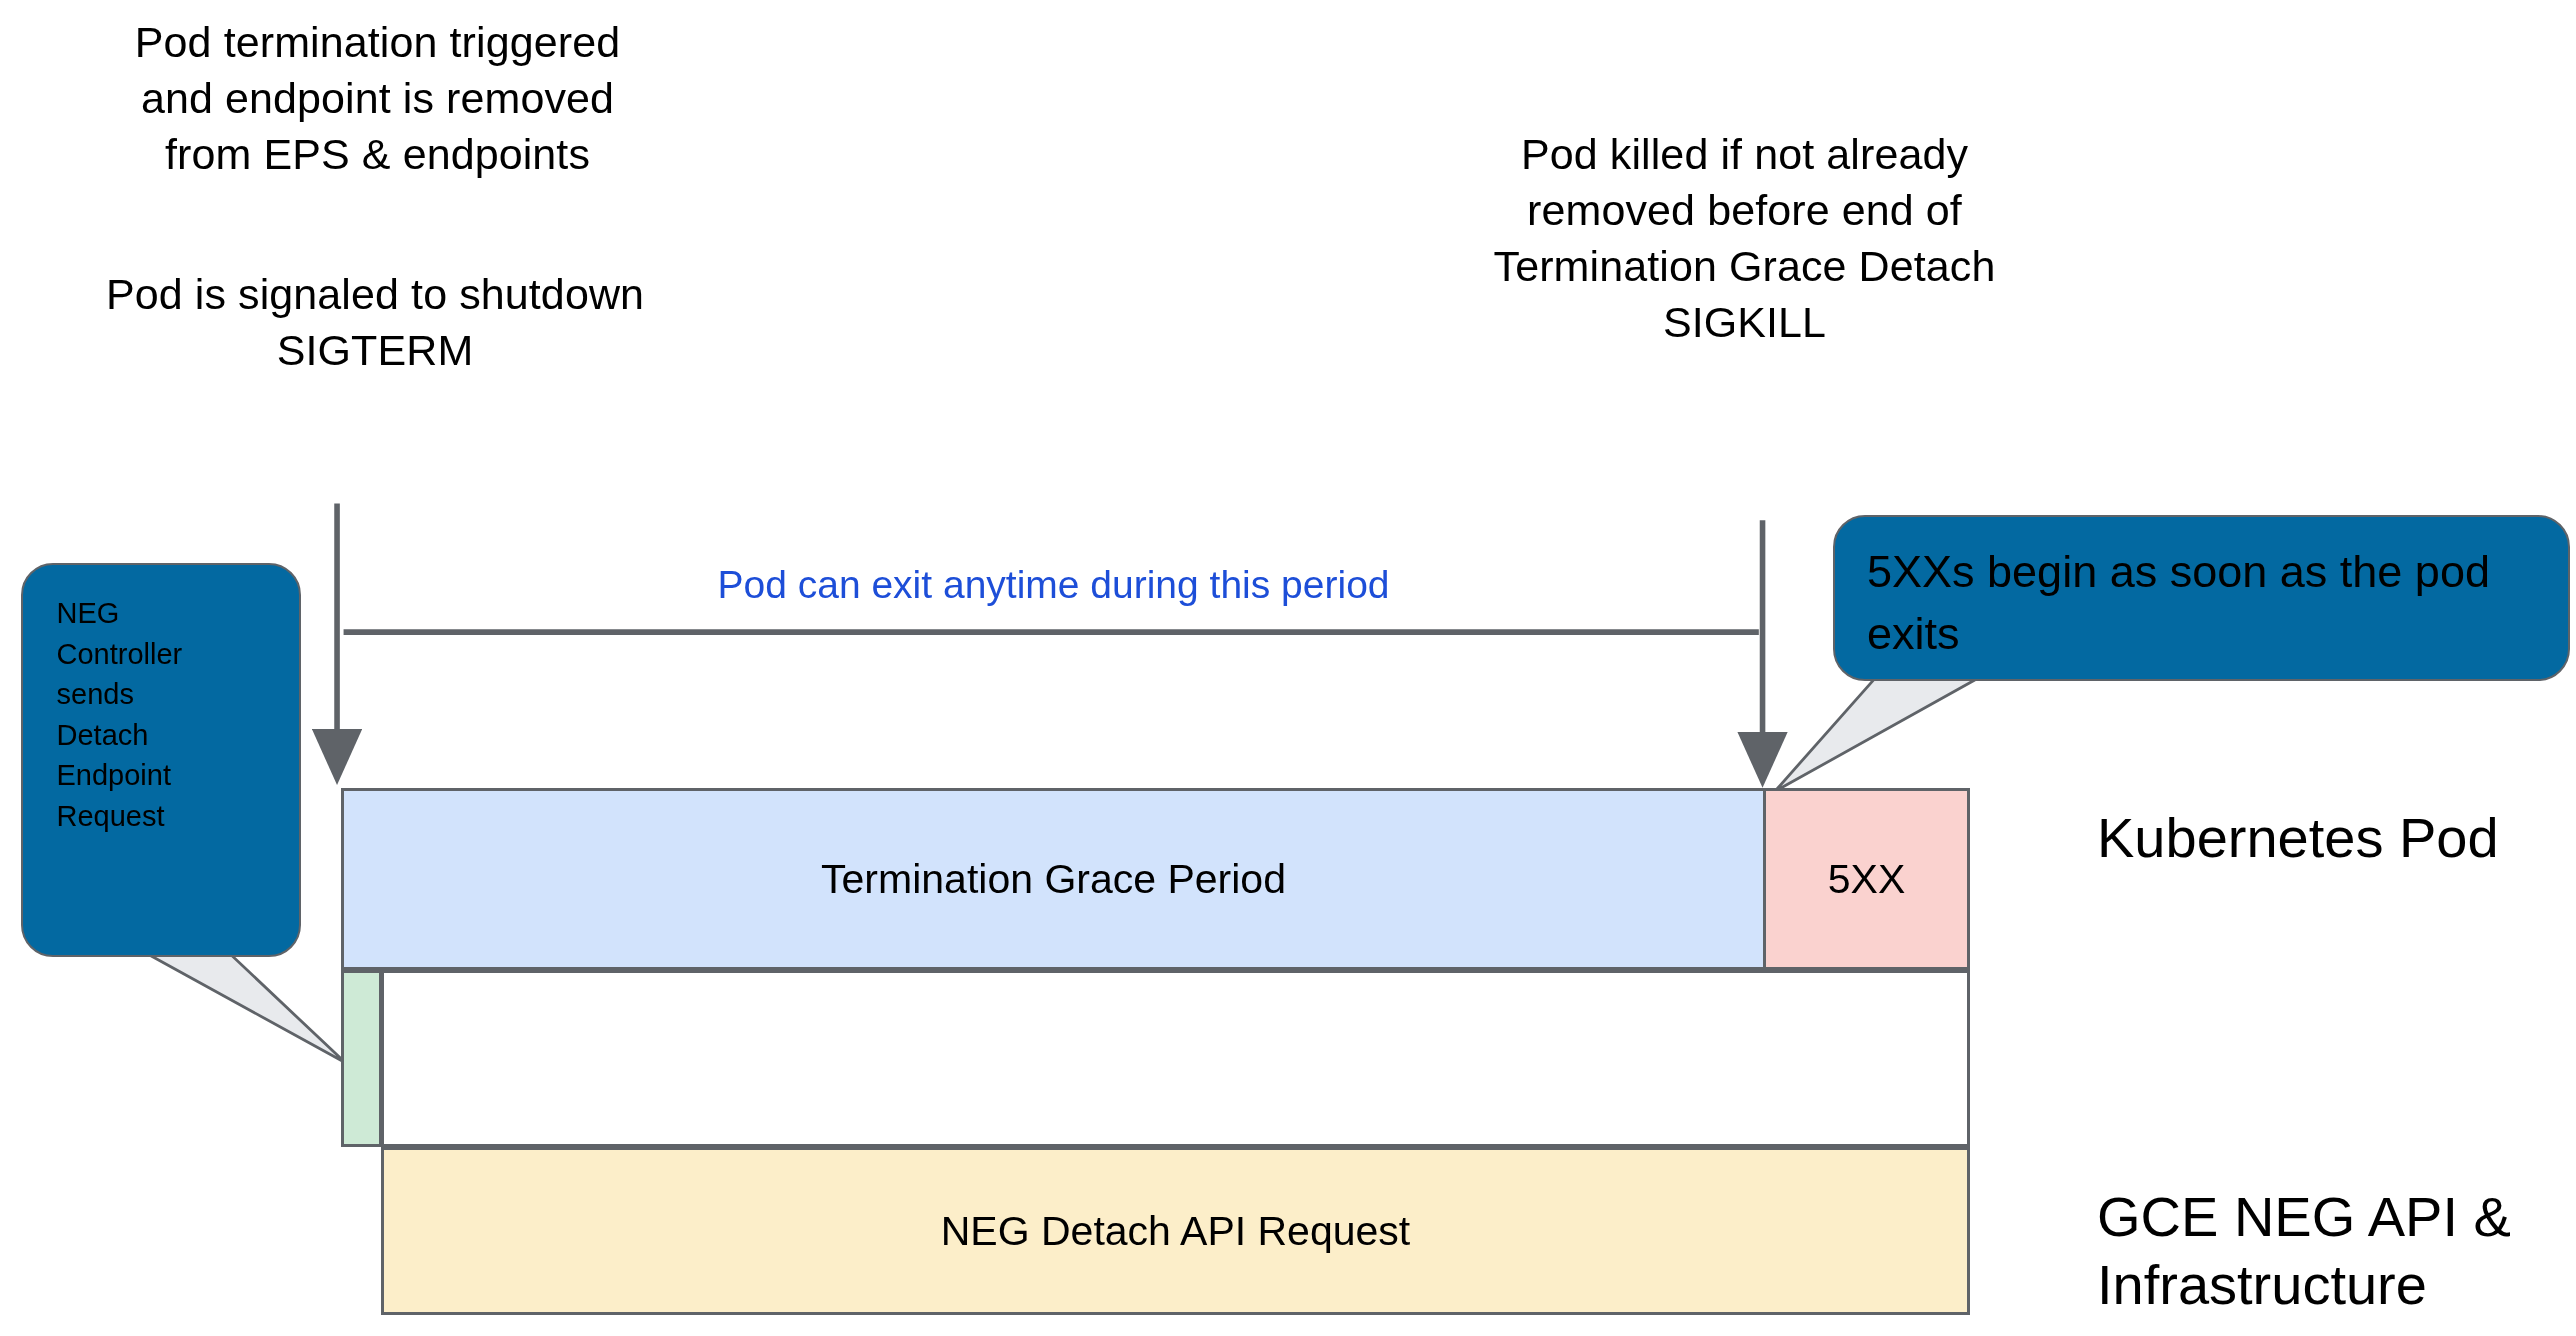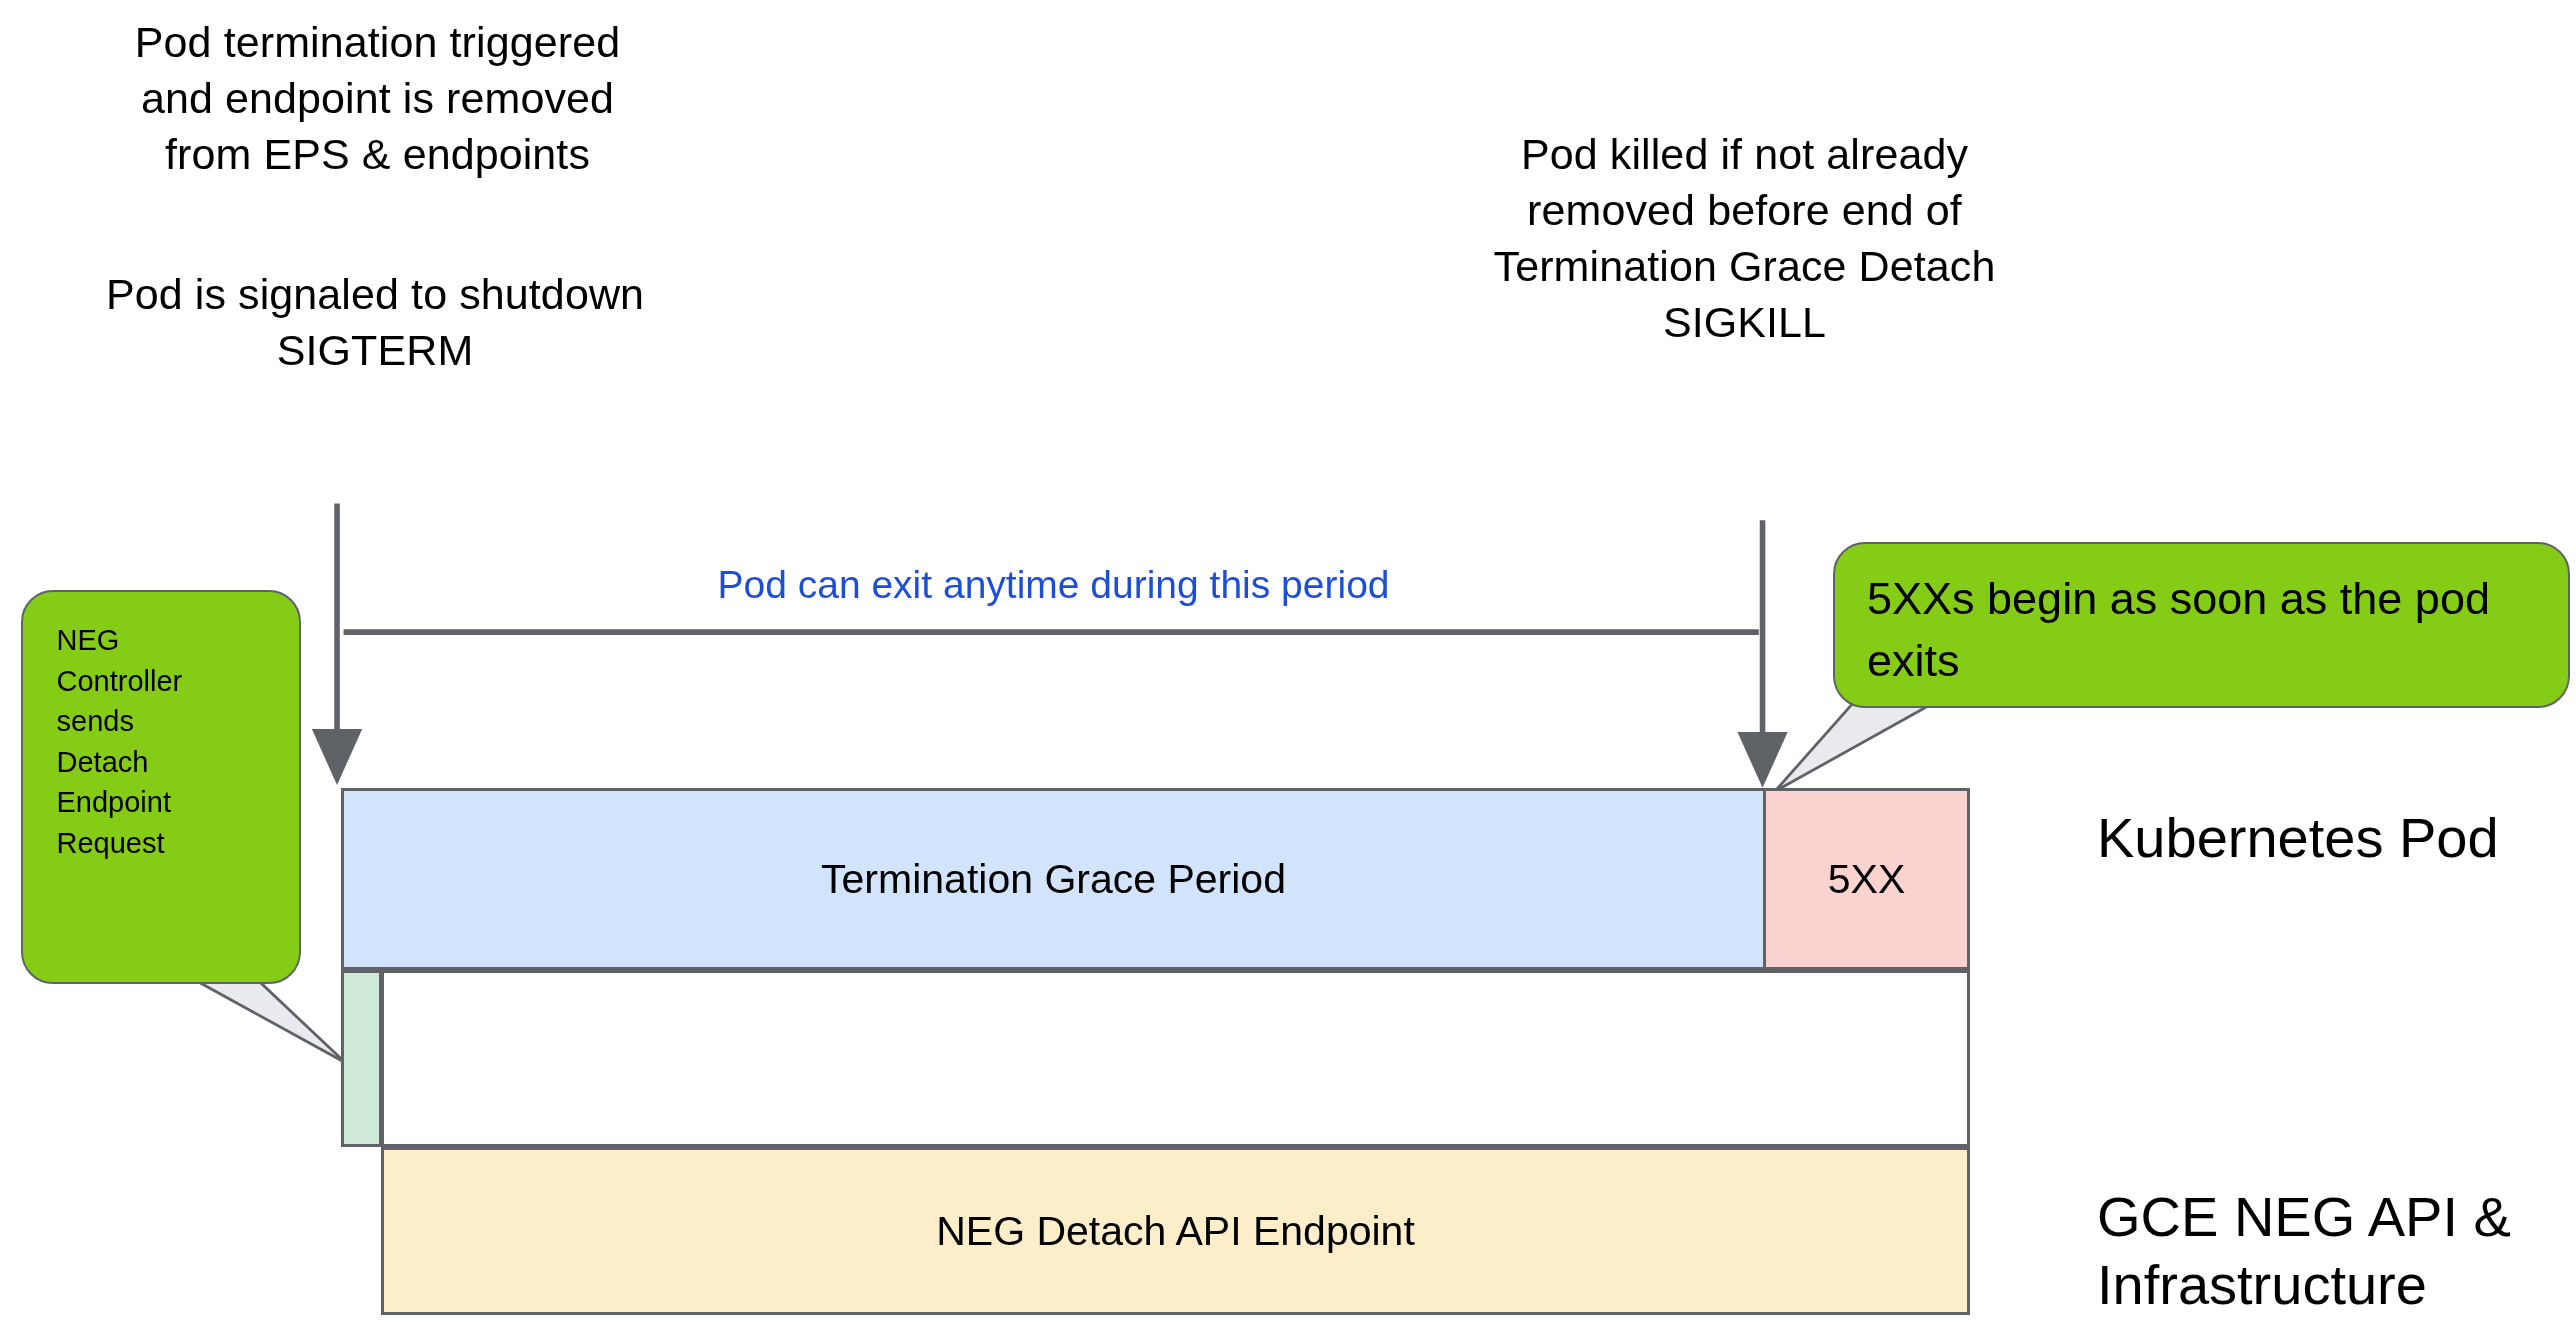--- a/index.html
+++ b/index.html
@@ -70,26 +70,25 @@
     top: 563px;
     width: 1175px;
     text-align: center;
     font-size: 39px;
     color: #1d4ed8;
   }
 
   
   .callout {
     position: absolute;
-    background: #84cc16;
+    background: #0369a1;
     border: 2.8px solid #5f6368;
     box-sizing: border-box;
     border-radius: 32px;
     color: #000000;
-    margin-top: 27px;
   }
   #callout-neg-controller {
     left: 20.5px; top: 563px; width: 280px; height: 394px;
     border-radius: 32px;
     padding: 28px 24px 0 34px;
     font-size: 29px;
     line-height: 1.40;
     white-space: pre-line;
   }
   #callout-5xx {
@@ -154,21 +153,21 @@
 
   <div class="bar" id="bar-neg-detach-send">
     <span></span>
   </div>
 
   <div class="bar" id="bar-neg-controller-lane">
     <span></span>
   </div>
 
   <div class="bar" id="bar-neg-detach-latency">
-    <span>NEG Detach API Endpoint</span>
+    <span>NEG Detach API Request</span>
   </div>
 
   <div class="lane-label" id="lane-label-kubernetes-pod">Kubernetes Pod</div>
 
 
   <div class="lane-label" id="lane-label-gce-neg-api">GCE NEG API &amp;
 Infrastructure</div>
 
   <div class="callout" id="callout-neg-controller">NEG
 Controller

